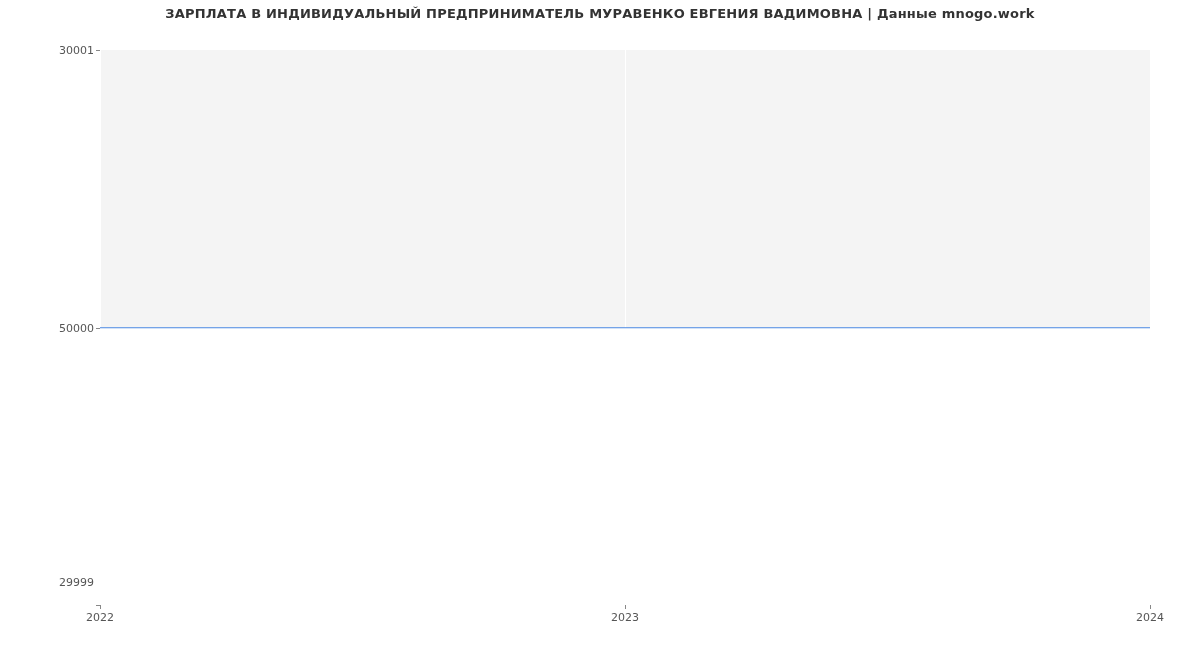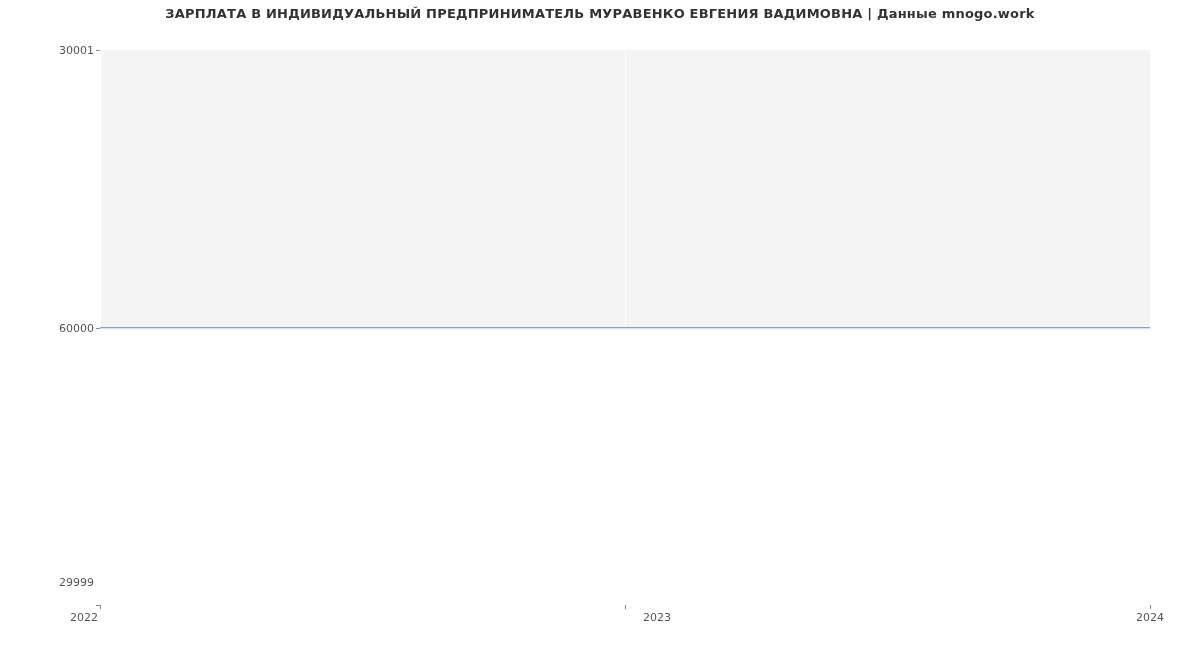--- a/index.html
+++ b/index.html
@@ -114,24 +114,24 @@
     <div class="x-grid" style="left:50%;"></div>
     <div class="x-grid" style="left:100%;"></div>
     <div class="series-line"></div>
   </div>
 
   <div class="axis-tick-mark-y" style="top:50px;"></div>
   <div class="axis-tick-mark-y" style="top:327.5px;"></div>
   <div class="axis-tick-mark-y" style="top:605px;"></div>
 
   <div class="y-tick" style="top:50px;text-align:center;">30001</div>
-  <div class="y-tick" style="top:327.5px;">60000</div>
+  <div class="y-tick" style="top:327.5px;">50000</div>
   <div class="y-tick" style="top:582px;">29999</div>
 
   <div class="axis-tick-mark-x" style="left:100px;"></div>
   <div class="axis-tick-mark-x" style="left:625px;"></div>
   <div class="axis-tick-mark-x" style="left:1150px;"></div>
 
-  <div class="x-tick" style="left:84px;">2022</div>
-  <div class="x-tick" style="left:657px;">2023</div>
+  <div class="x-tick" style="left:100px;">2022</div>
+  <div class="x-tick" style="left:625px;">2023</div>
   <div class="x-tick" style="left:1150px;text-align:center;">2024</div>
 
 </div>
 
 </body></html>

